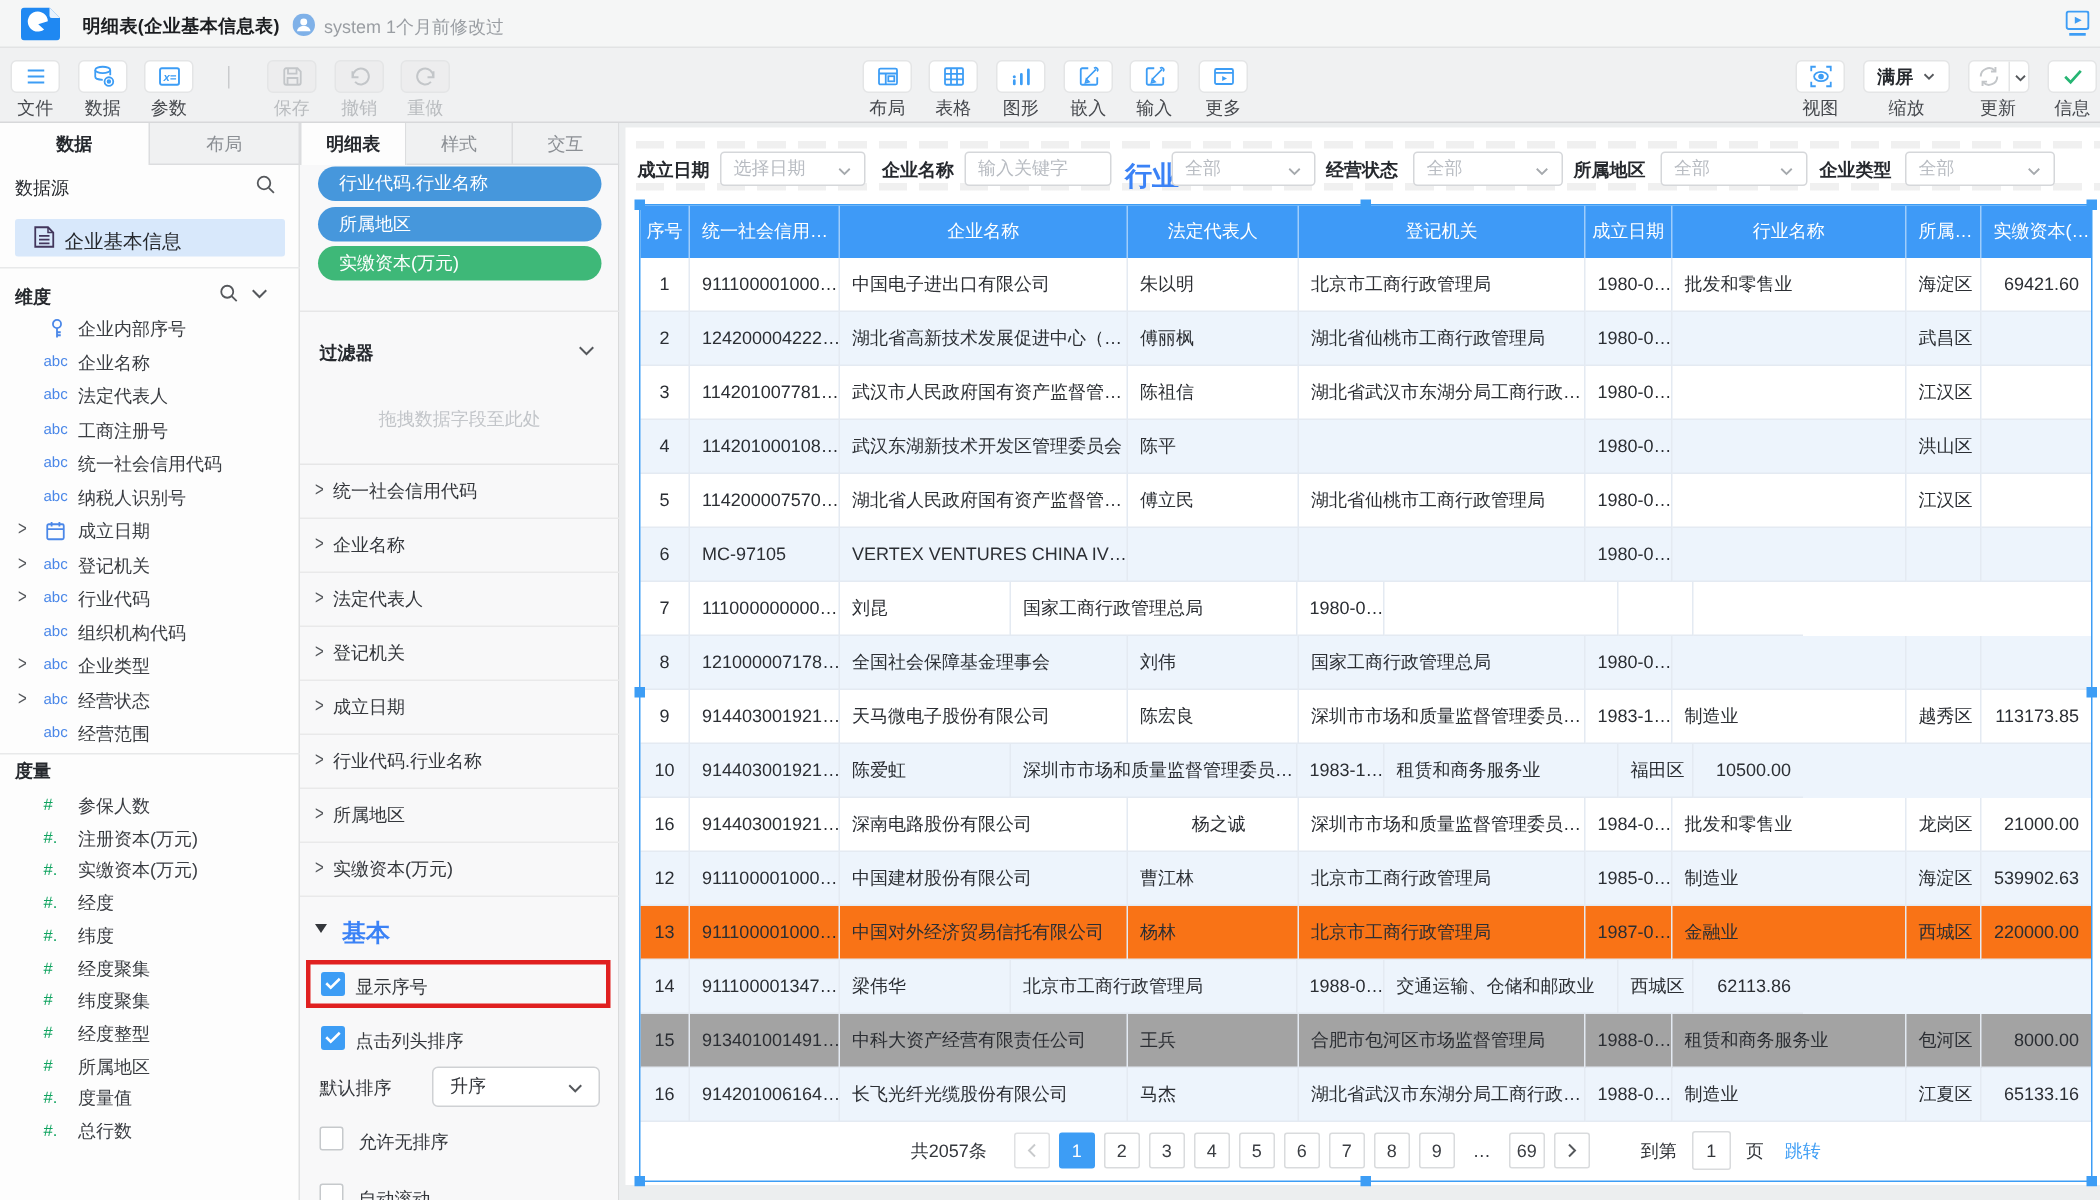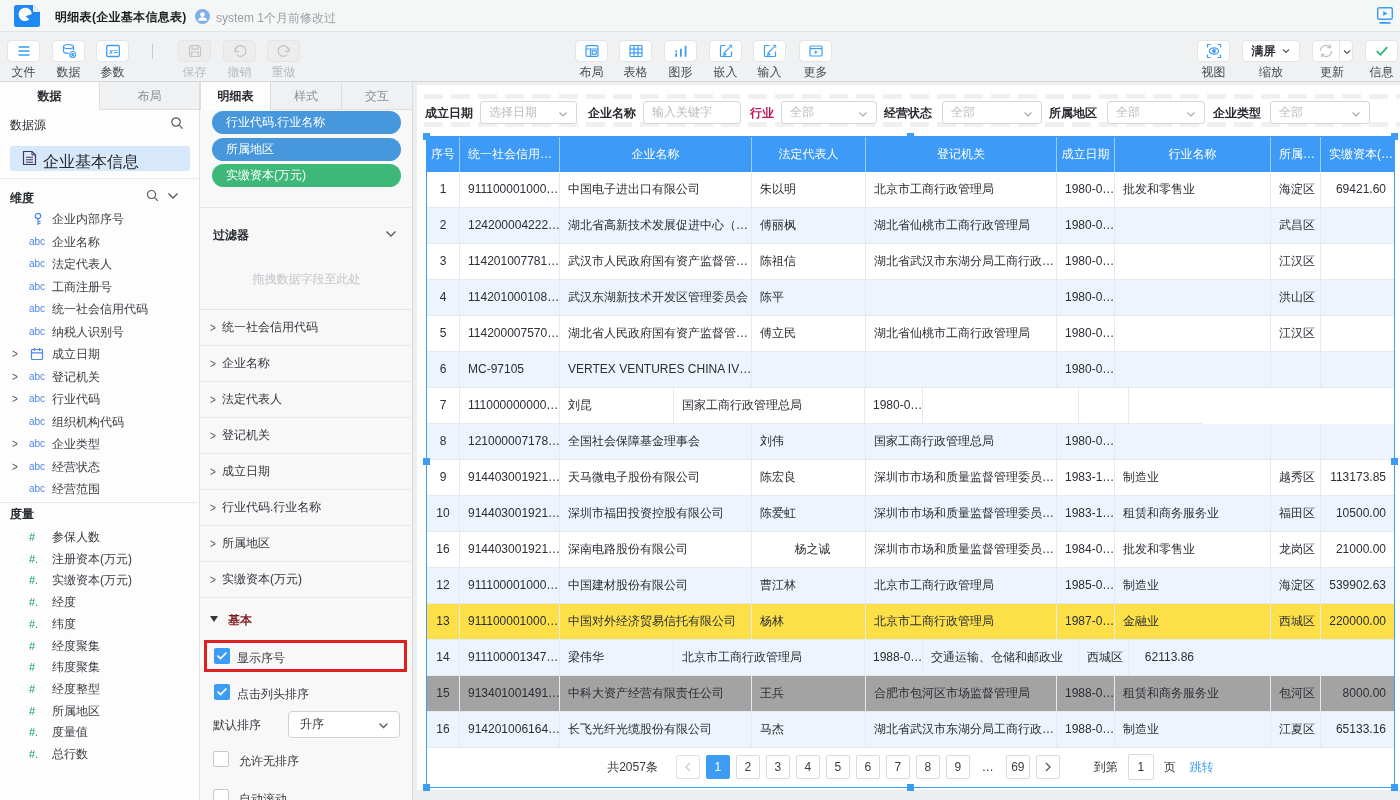--- a/index.html
+++ b/index.html
@@ -211,21 +211,21 @@
     <path d="M9.2 9.2 L12.6 12.6" stroke="#55585c" stroke-width="1.2"></path>
   </svg>
 <div class="sel" style="left:10px;top:146px;width:180px;height:25px;background:#d8e8fb"></div>
 <svg class="abs" style="left:22px;top:150px" width="15" height="16" viewBox="0 0 15 16">
     <g stroke="#42365c" stroke-width="1.2" fill="none">
       <path d="M1.5 1.5 h8.5 l3.5 3.5 v9.5 h-12 z"></path>
       <path d="M10 1.5 v3.5 h3.5" stroke-width="1"></path>
       <path d="M4 7.2h7M4 9.7h7M4 12.2h7" stroke-width="1.1"></path>
     </g>
   </svg>
-<div class="abs" style="left:43px;top:152px;font-size:16px;color:#26292e">企业基本信息</div>
+<div class="abs" style="left:43px;top:152px;font-size:13px;color:#26292e">企业基本信息</div>
 <div class="abs" style="left:0;top:178px;width:200px;height:1px;background:#e8e9ea"></div>
 <div class="abs" style="left:10px;top:190px;font-size:12px;color:#26292e;font-weight:bold">维度</div>
 <svg class="abs" style="left:146px;top:189px" width="13" height="13" viewBox="0 0 13 13">
     <circle cx="5.5" cy="5.5" r="4" stroke="#55585c" stroke-width="1.2" fill="none"></circle>
     <path d="M8.6 8.6 L11.8 11.8" stroke="#55585c" stroke-width="1.2"></path>
   </svg>
 <svg class="abs" style="left:167px;top:192px" width="12" height="8" viewBox="0 0 12 8">
     <path d="M1.5 1.5 L6 6 L10.5 1.5" stroke="#55585c" stroke-width="1.3" fill="none"></path>
   </svg>
 <div class="fld" style="top:208px">
@@ -378,21 +378,21 @@
   </div>
 <div class="p2row" style="top:526px">
     <span class="ar">&gt;</span>
     <span class="tx">所属地区</span>
   </div>
 <div class="p2row" style="top:562px">
     <span class="ar">&gt;</span>
     <span class="tx">实缴资本(万元)</span>
   </div>
 <div class="abs" style="left:210px;top:616px;width:0;height:0;border-left:4.5px solid transparent;border-right:4.5px solid transparent;border-top:6px solid #34373c"></div>
-<div class="abs" style="left:228px;top:612px;font-size:12px;color:#7f1d1d;font-weight:bold">基本</div>
+<div class="abs" style="left:228px;top:612px;font-size:16px;color:#3b82f6;font-weight:bold">基本</div>
 <div class="abs" style="left:204px;top:640px;width:203px;height:32px;border:3px solid #e02020"></div>
 <div class="cbx on" style="left:214px;top:648px">
     <svg width="12" height="10" viewBox="0 0 12 10">
       <path d="M1.5 4.5 L4.5 7.5 L10.5 1.5" stroke="#fff" stroke-width="1.7" fill="none"></path>
     </svg>
   </div>
 <div class="abs" style="left:237px;top:650px;font-size:12px;color:#34373c">显示序号</div>
 <div class="cbx on" style="left:214px;top:684px">
     <svg width="12" height="10" viewBox="0 0 12 10">
       <path d="M1.5 4.5 L4.5 7.5 L10.5 1.5" stroke="#fff" stroke-width="1.7" fill="none"></path>
@@ -410,21 +410,21 @@
 <div class="abs" style="left:413px;top:82px;width:987px;height:718px;background:#eceeef"></div>
 <div class="abs" style="left:417px;top:85px;width:983px;height:705px;background:#fff"></div>
 <div class="abs" style="left:424px;top:94px;width:976px;height:5px;background:repeating-linear-gradient(90deg,rgba(0,0,0,.06) 0 19px,transparent 19px 27px)"></div>
 <div class="abs" style="left:424px;top:122px;width:976px;height:5px;background:repeating-linear-gradient(90deg,rgba(0,0,0,.06) 0 19px,transparent 19px 27px)"></div>
 <div class="abs" style="left:425px;top:105px;font-size:12px;font-weight:bold;color:#26292e">成立日期</div>
 <div class="abs" style="left:480px;top:101px;width:97px;height:23px;background:#fff;border:1px solid #d5d7da;border-radius:3px;line-height:21px;padding-left:8px;font-size:12px;color:#b8bcc2">选择日期<svg width="10" height="7" viewBox="0 0 10 7" style="position:absolute;right:8px;top:9px">
       <path d="M1.5 1.5 L5 5 L8.5 1.5" stroke="#a5a9ad" stroke-width="1.2" fill="none"></path>
     </svg></div>
 <div class="abs" style="left:588px;top:105px;font-size:12px;font-weight:bold;color:#26292e">企业名称</div>
 <div class="abs" style="left:643px;top:101px;width:98px;height:23px;background:#fff;border:1px solid #d5d7da;border-radius:3px;line-height:21px;padding-left:8px;font-size:12px;color:#b8bcc2">输入关键字</div>
-<div class="abs" style="left:750px;top:105px;font-size:12px;font-weight:bold;color:#be185d">行业</div>
+<div class="abs" style="left:750px;top:105px;font-size:18px;font-weight:bold;color:#3b82f6">行业</div>
 <div class="abs" style="left:781px;top:101px;width:96px;height:23px;background:#fff;border:1px solid #d5d7da;border-radius:3px;line-height:21px;padding-left:8px;font-size:12px;color:#b8bcc2">全部<svg width="10" height="7" viewBox="0 0 10 7" style="position:absolute;right:8px;top:9px">
       <path d="M1.5 1.5 L5 5 L8.5 1.5" stroke="#a5a9ad" stroke-width="1.2" fill="none"></path>
     </svg></div>
 <div class="abs" style="left:884px;top:105px;font-size:12px;font-weight:bold;color:#26292e">经营状态</div>
 <div class="abs" style="left:942px;top:101px;width:100px;height:23px;background:#fff;border:1px solid #d5d7da;border-radius:3px;line-height:21px;padding-left:8px;font-size:12px;color:#b8bcc2">全部<svg width="10" height="7" viewBox="0 0 10 7" style="position:absolute;right:8px;top:9px">
       <path d="M1.5 1.5 L5 5 L8.5 1.5" stroke="#a5a9ad" stroke-width="1.2" fill="none"></path>
     </svg></div>
 <div class="abs" style="left:1049px;top:105px;font-size:12px;font-weight:bold;color:#26292e">所属地区</div>
 <div class="abs" style="left:1107px;top:101px;width:98px;height:23px;background:#fff;border:1px solid #d5d7da;border-radius:3px;line-height:21px;padding-left:8px;font-size:12px;color:#b8bcc2">全部<svg width="10" height="7" viewBox="0 0 10 7" style="position:absolute;right:8px;top:9px">
       <path d="M1.5 1.5 L5 5 L8.5 1.5" stroke="#a5a9ad" stroke-width="1.2" fill="none"></path>
@@ -539,21 +539,20 @@
       <div class="bcell" style="width:114px;">陈宏良</div>
       <div class="bcell" style="width:191px;">深圳市市场和质量监督管理委员…</div>
       <div class="bcell" style="width:58px;">1983-1…</div>
       <div class="bcell" style="width:156px;">制造业</div>
       <div class="bcell" style="width:50px;">越秀区</div>
       <div class="bcell" style="width:73px;text-align:right;padding-right:8px;border-right:none;">113173.85</div>
     </div>
     <div class="row" style="background:#edf4fc">
       <div class="bcell" style="width:33px;text-align:center;padding-left:0;">10</div>
       <div class="bcell" style="width:100px;">914403001921…</div>
-      <div class="bcell" style="width:192px;">深圳市福田投资控股有限公司</div>
       <div class="bcell" style="width:114px;">陈爱虹</div>
       <div class="bcell" style="width:191px;">深圳市市场和质量监督管理委员…</div>
       <div class="bcell" style="width:58px;">1983-1…</div>
       <div class="bcell" style="width:156px;">租赁和商务服务业</div>
       <div class="bcell" style="width:50px;">福田区</div>
       <div class="bcell" style="width:73px;text-align:right;padding-right:8px;border-right:none;">10500.00</div>
     </div>
     <div class="row" style="background:#fff">
       <div class="bcell" style="width:33px;text-align:center;padding-left:0;">16</div>
       <div class="bcell" style="width:100px;">914403001921…</div>
@@ -569,21 +568,21 @@
       <div class="bcell" style="width:33px;text-align:center;padding-left:0;">12</div>
       <div class="bcell" style="width:100px;">911100001000…</div>
       <div class="bcell" style="width:192px;">中国建材股份有限公司</div>
       <div class="bcell" style="width:114px;">曹江林</div>
       <div class="bcell" style="width:191px;">北京市工商行政管理局</div>
       <div class="bcell" style="width:58px;">1985-0…</div>
       <div class="bcell" style="width:156px;">制造业</div>
       <div class="bcell" style="width:50px;">海淀区</div>
       <div class="bcell" style="width:73px;text-align:right;padding-right:8px;border-right:none;">539902.63</div>
     </div>
-    <div class="row" style="background:#fde047">
+    <div class="row" style="background:#f97316">
       <div class="bcell" style="width:33px;text-align:center;padding-left:0;">13</div>
       <div class="bcell" style="width:100px;">911100001000…</div>
       <div class="bcell" style="width:192px;">中国对外经济贸易信托有限公司</div>
       <div class="bcell" style="width:114px;">杨林</div>
       <div class="bcell" style="width:191px;">北京市工商行政管理局</div>
       <div class="bcell" style="width:58px;">1987-0…</div>
       <div class="bcell" style="width:156px;">金融业</div>
       <div class="bcell" style="width:50px;">西城区</div>
       <div class="bcell" style="width:73px;text-align:right;padding-right:8px;border-right:none;">220000.00</div>
     </div>

